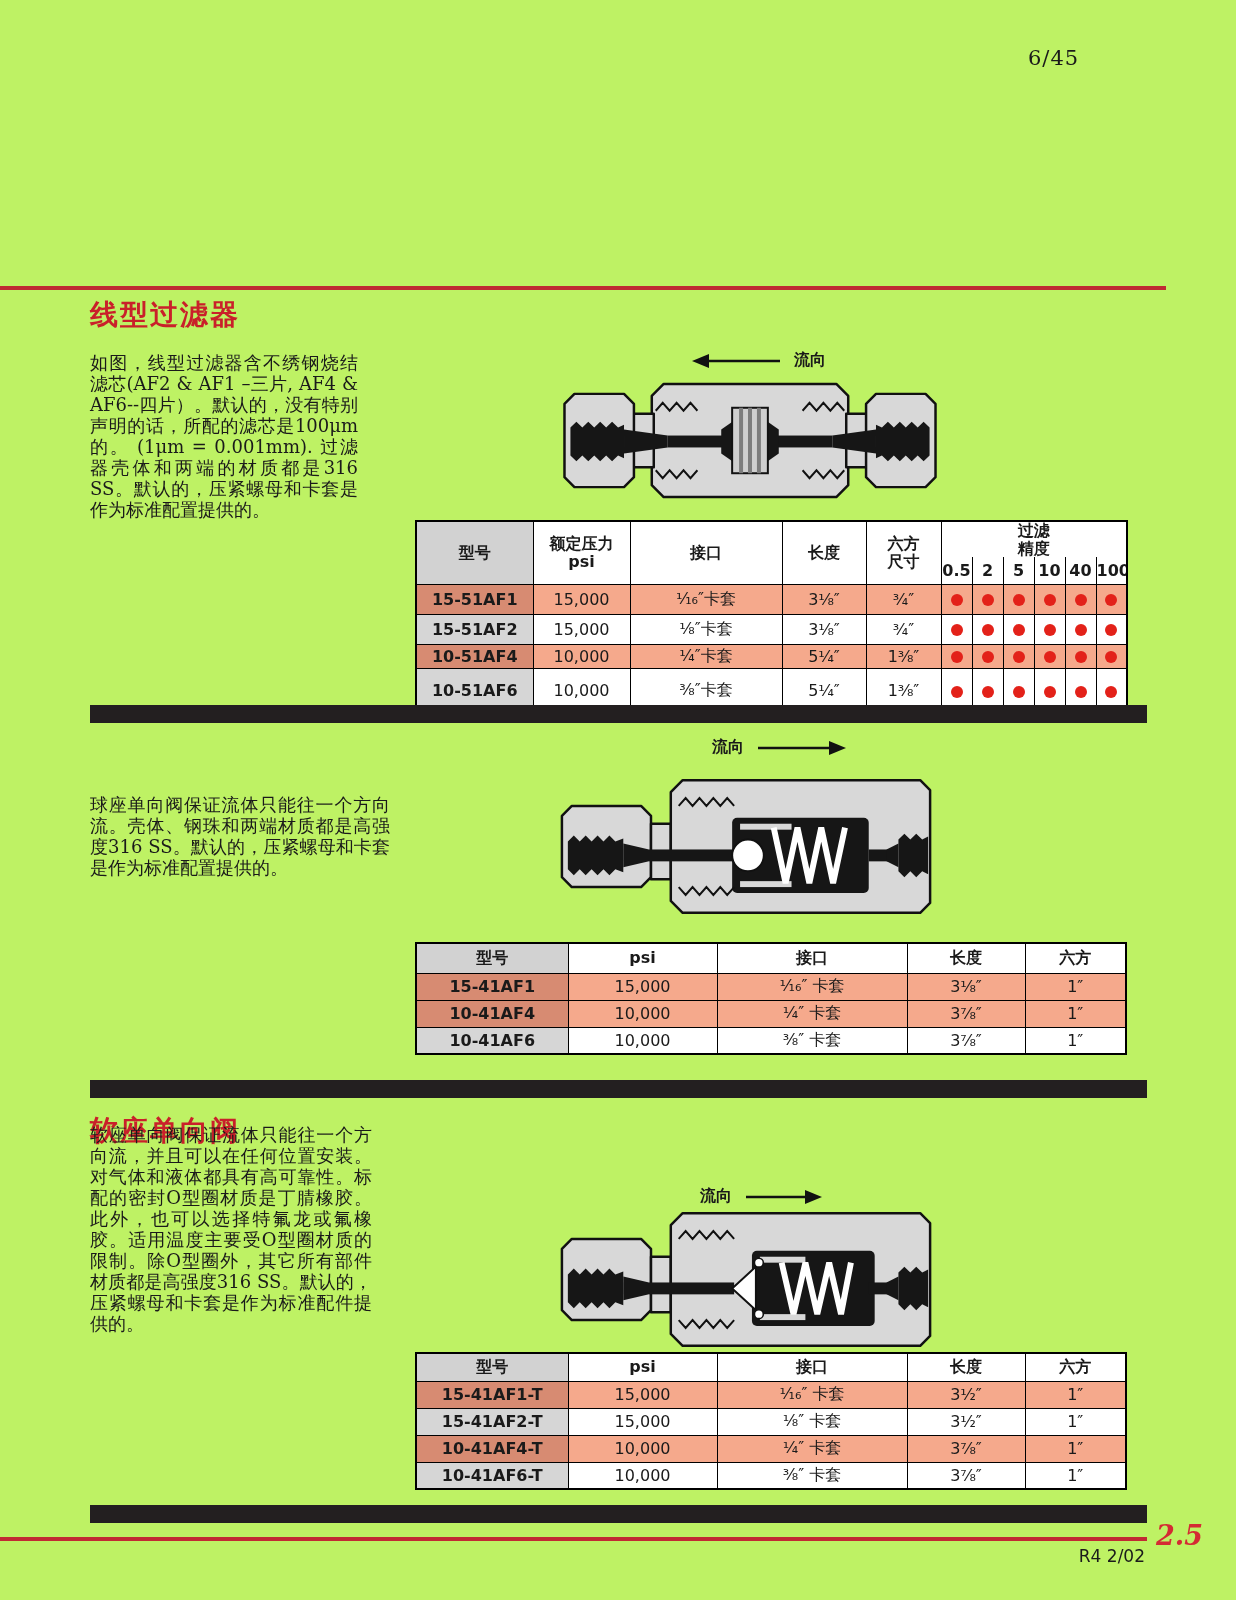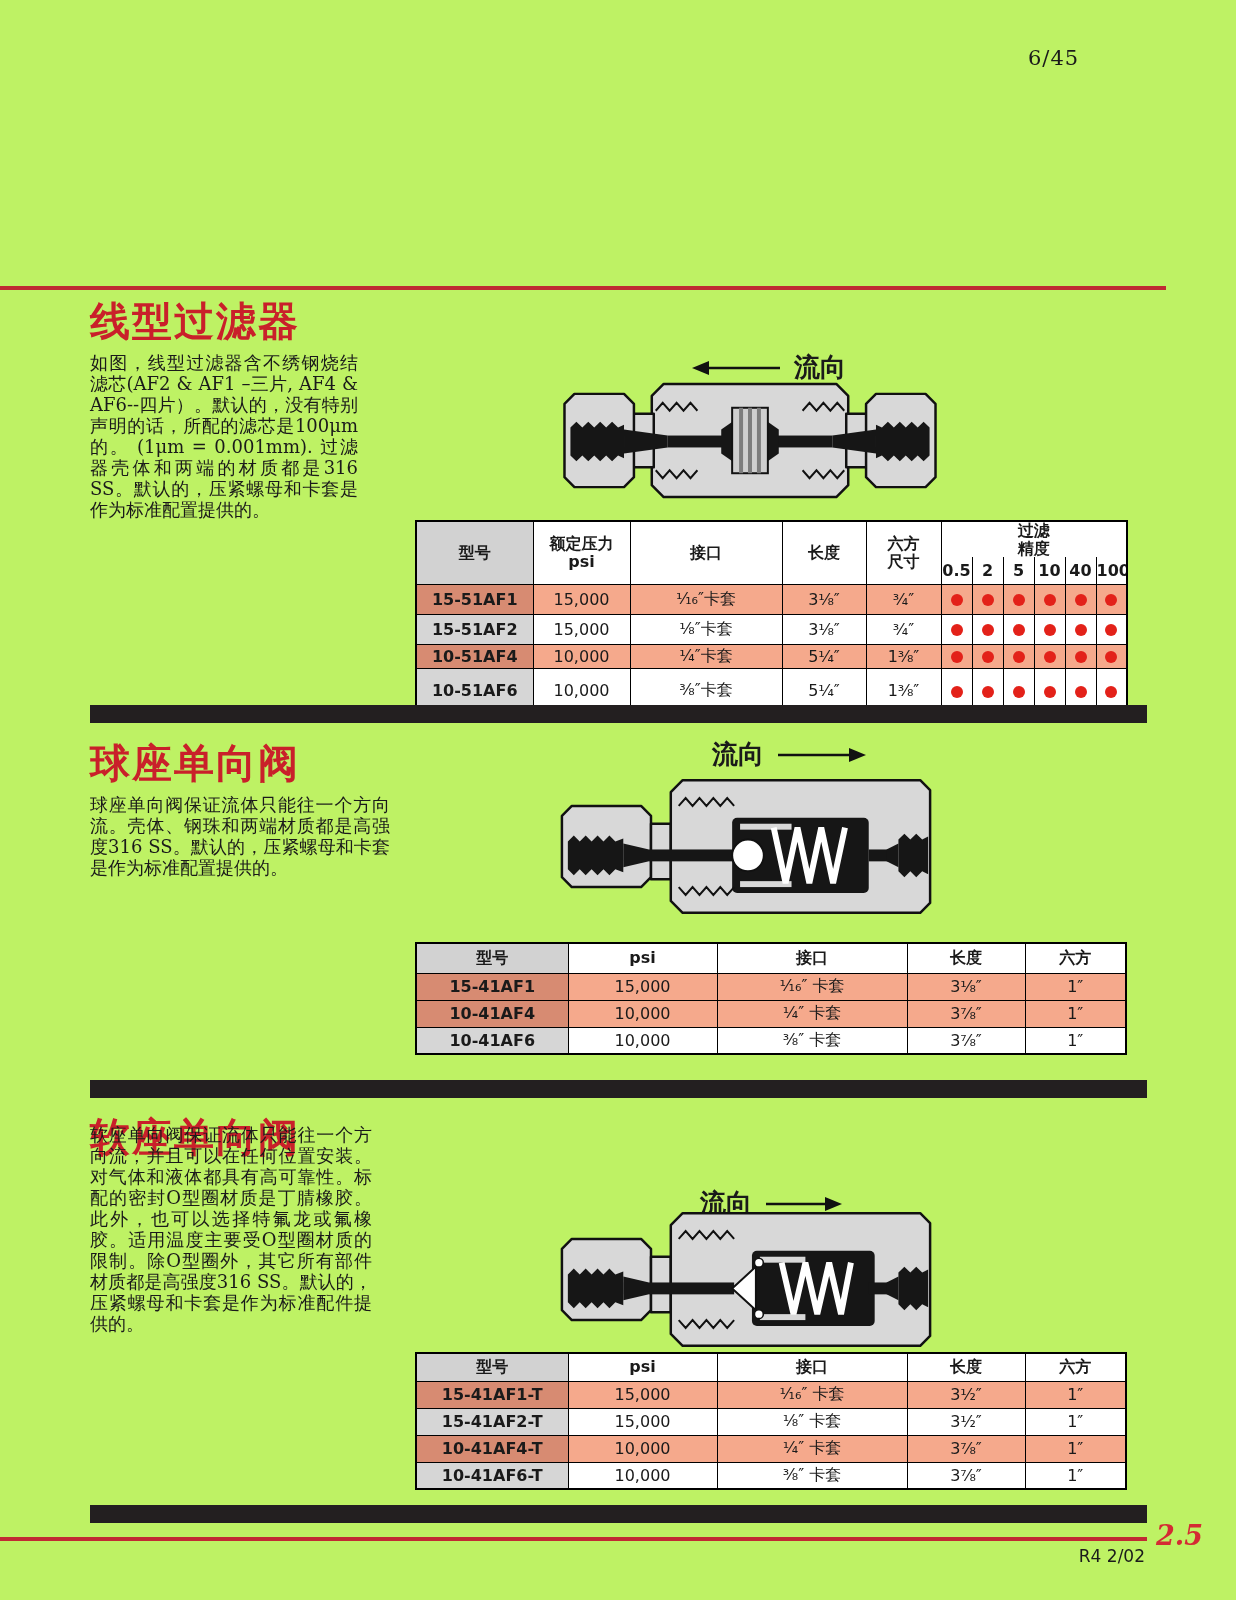--- a/index.html
+++ b/index.html
@@ -3,25 +3,25 @@
 <meta charset="utf-8">
 <style>
   html,body{margin:0;padding:0;background:#ffffff;}
   .page{position:relative;width:1236px;height:1600px;background:#bef264;overflow:hidden;
         font-family:"DejaVu Serif", serif;color:#1a1a1a;}
 
   .page-number{position:absolute;left:1028px;top:46px;font-size:21px;letter-spacing:1px;}
 
   .rule-top{position:absolute;left:0;top:286px;width:1166px;height:4px;background:#bf2b33;}
 
-  .sec-title{position:absolute;color:#c9202a;font-weight:bold;font-size:40px;line-height:1.05;
+  .sec-title{position:absolute;color:#c9202a;font-weight:bold;font-size:28px;line-height:1.05;
              font-family:"DejaVu Serif",serif;letter-spacing:2px;}
   .sec-body{position:absolute;font-size:18px;line-height:21px;text-align:justify;}
 
-  .flow{position:absolute;display:flex;align-items:center;gap:12px;font-size:26px;font-weight:600;}
+  .flow{position:absolute;display:flex;align-items:center;gap:12px;font-size:16px;font-weight:600;}
   .flow svg{display:block;}
 
   .diagram{position:absolute;}
 
   
   table{border-collapse:collapse;table-layout:fixed;font-family:"DejaVu Sans",sans-serif;}
   .dtable{position:absolute;border:2.5px solid #000;}
   .dtable th,.dtable td{border:1.6px solid #000;text-align:center;vertical-align:middle;
                         padding:0;overflow:hidden;}
   .dtable th{font-size:16px;font-weight:bold;background:#fff;line-height:1.1;}
@@ -175,21 +175,20 @@
       <td><span class="dot"></span></td>
       <td><span class="dot"></span></td>
       <td><span class="dot"></span></td>
       <td><span class="dot"></span></td>
     </tr>
   </tbody>
     </table>
 
   <div class="divider" style="top:705px;"></div>
 
-  <div class="sec-title" style="left:90px;top:742px;">球座单向阀</div>
   <div class="sec-body" style="left:90px;top:794px;width:300px;">球座单向阀保证流体只能往一个方向流。壳体、钢珠和两端材质都是高强度316 SS。默认的，压紧螺母和卡套是作为标准配置提供的。</div>
 
   <div class="flow" style="left:712px;top:737px;">
     <span>流向</span>
     <svg width="92" height="18" viewBox="0 0 92 18">
       <line x1="2" y1="9" x2="76" y2="9" stroke="#111" stroke-width="2.6"></line>
       <polygon points="90,9 73,2 73,16" fill="#111"></polygon>
     </svg>
   </div>
 

